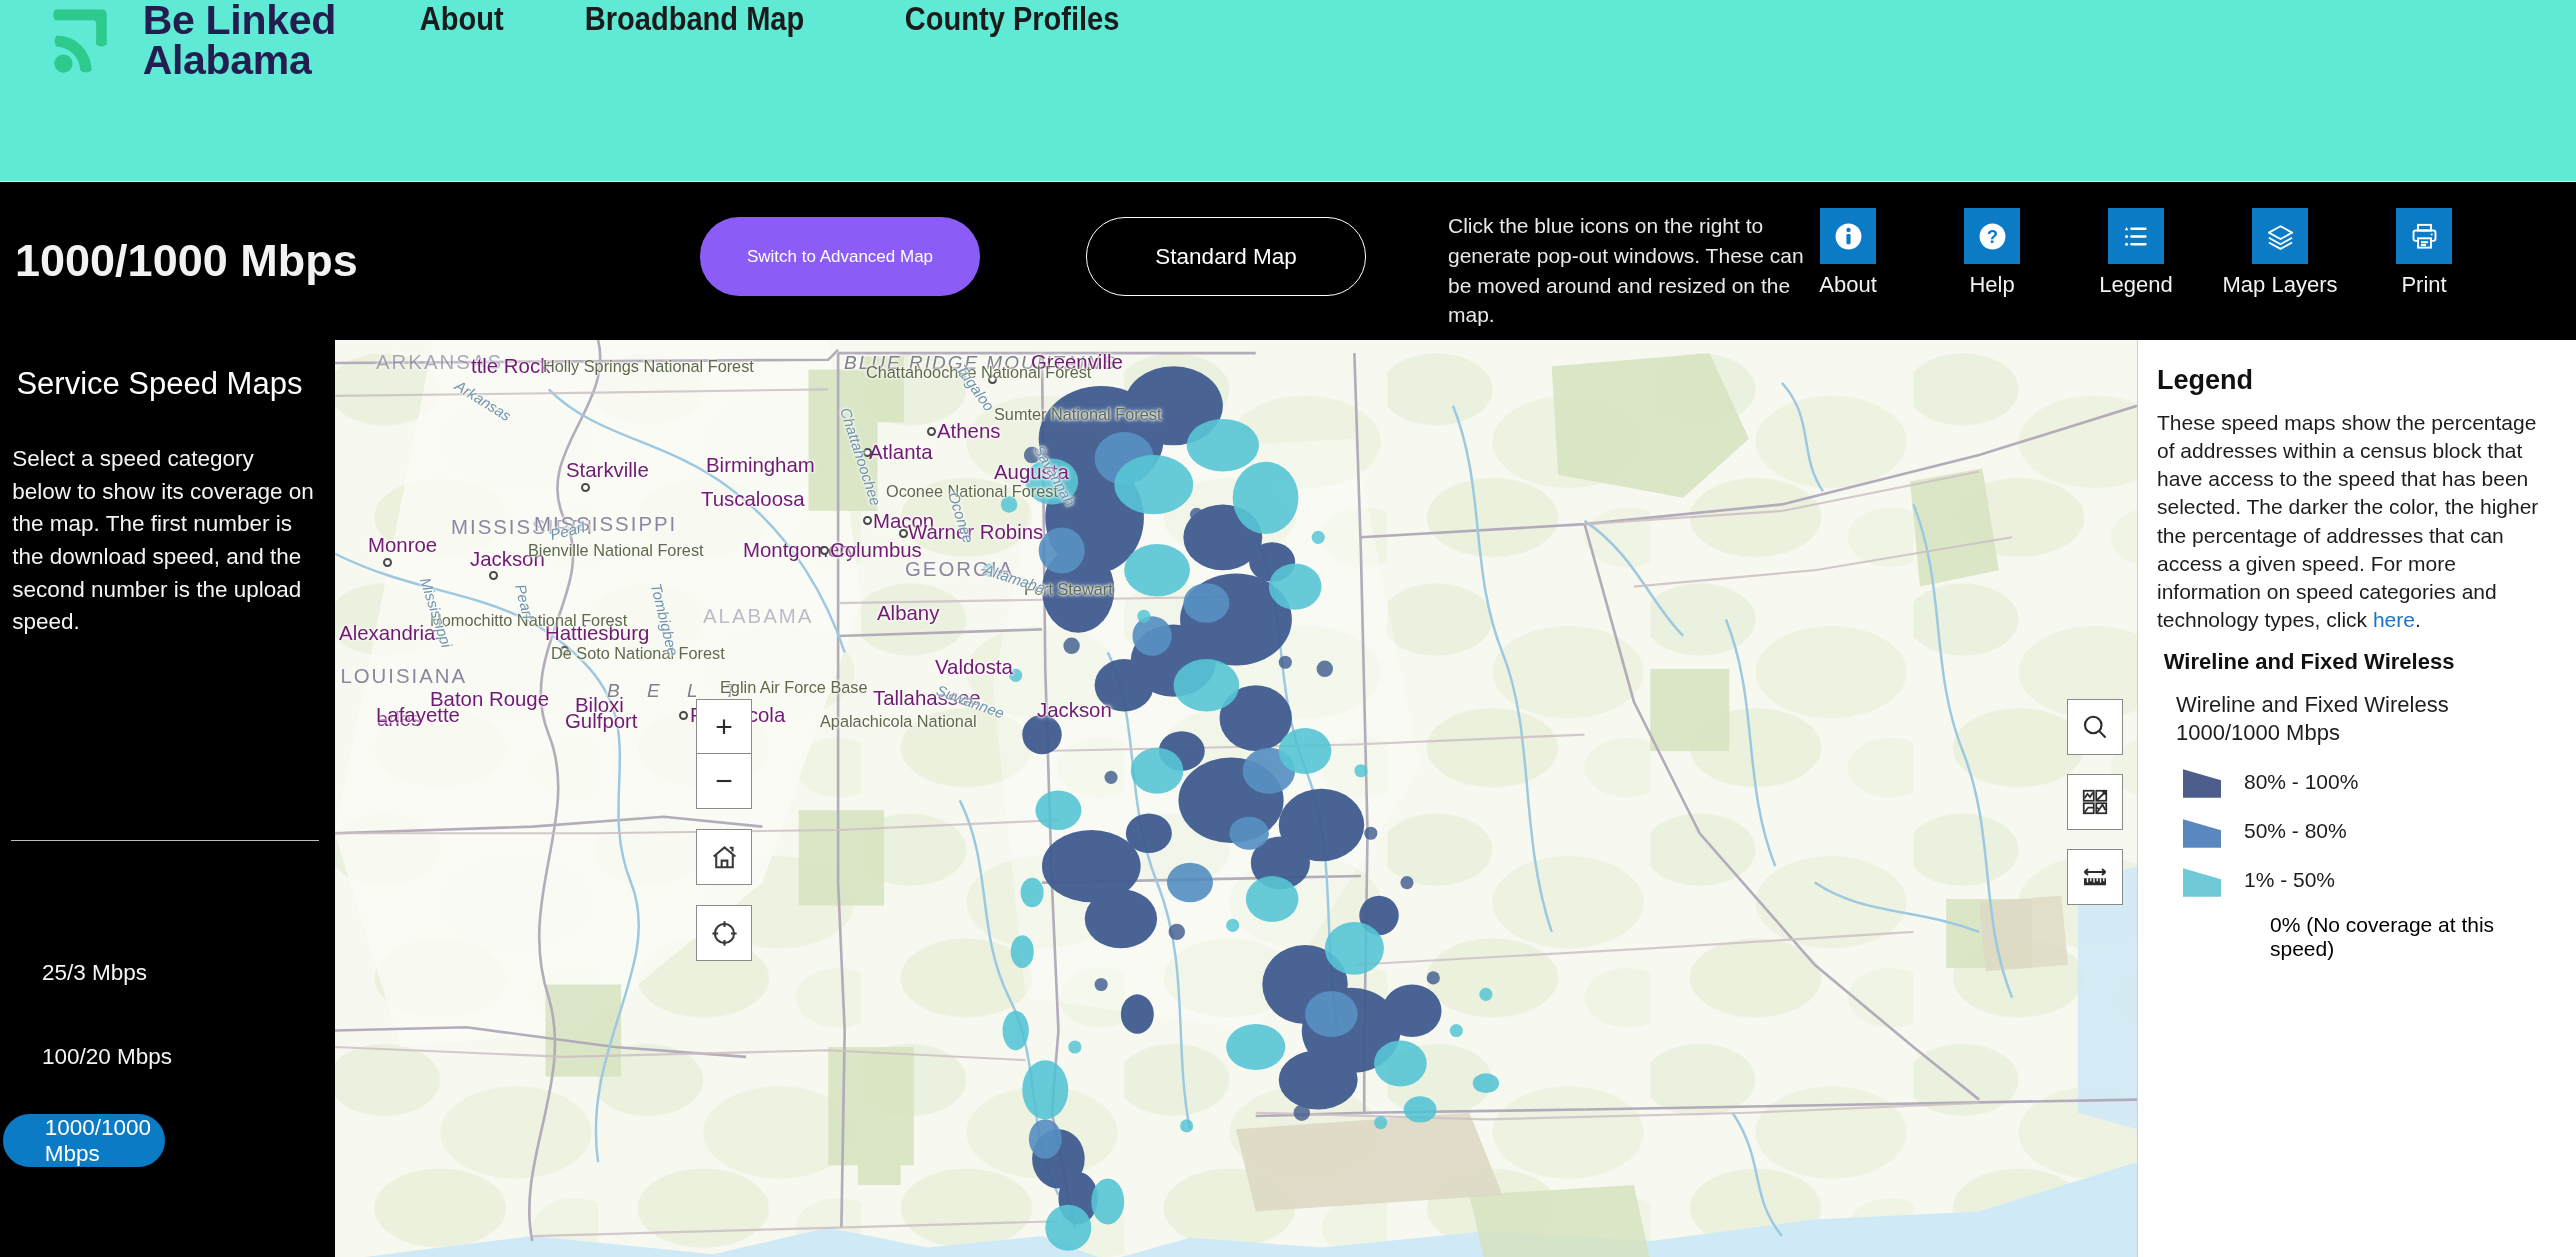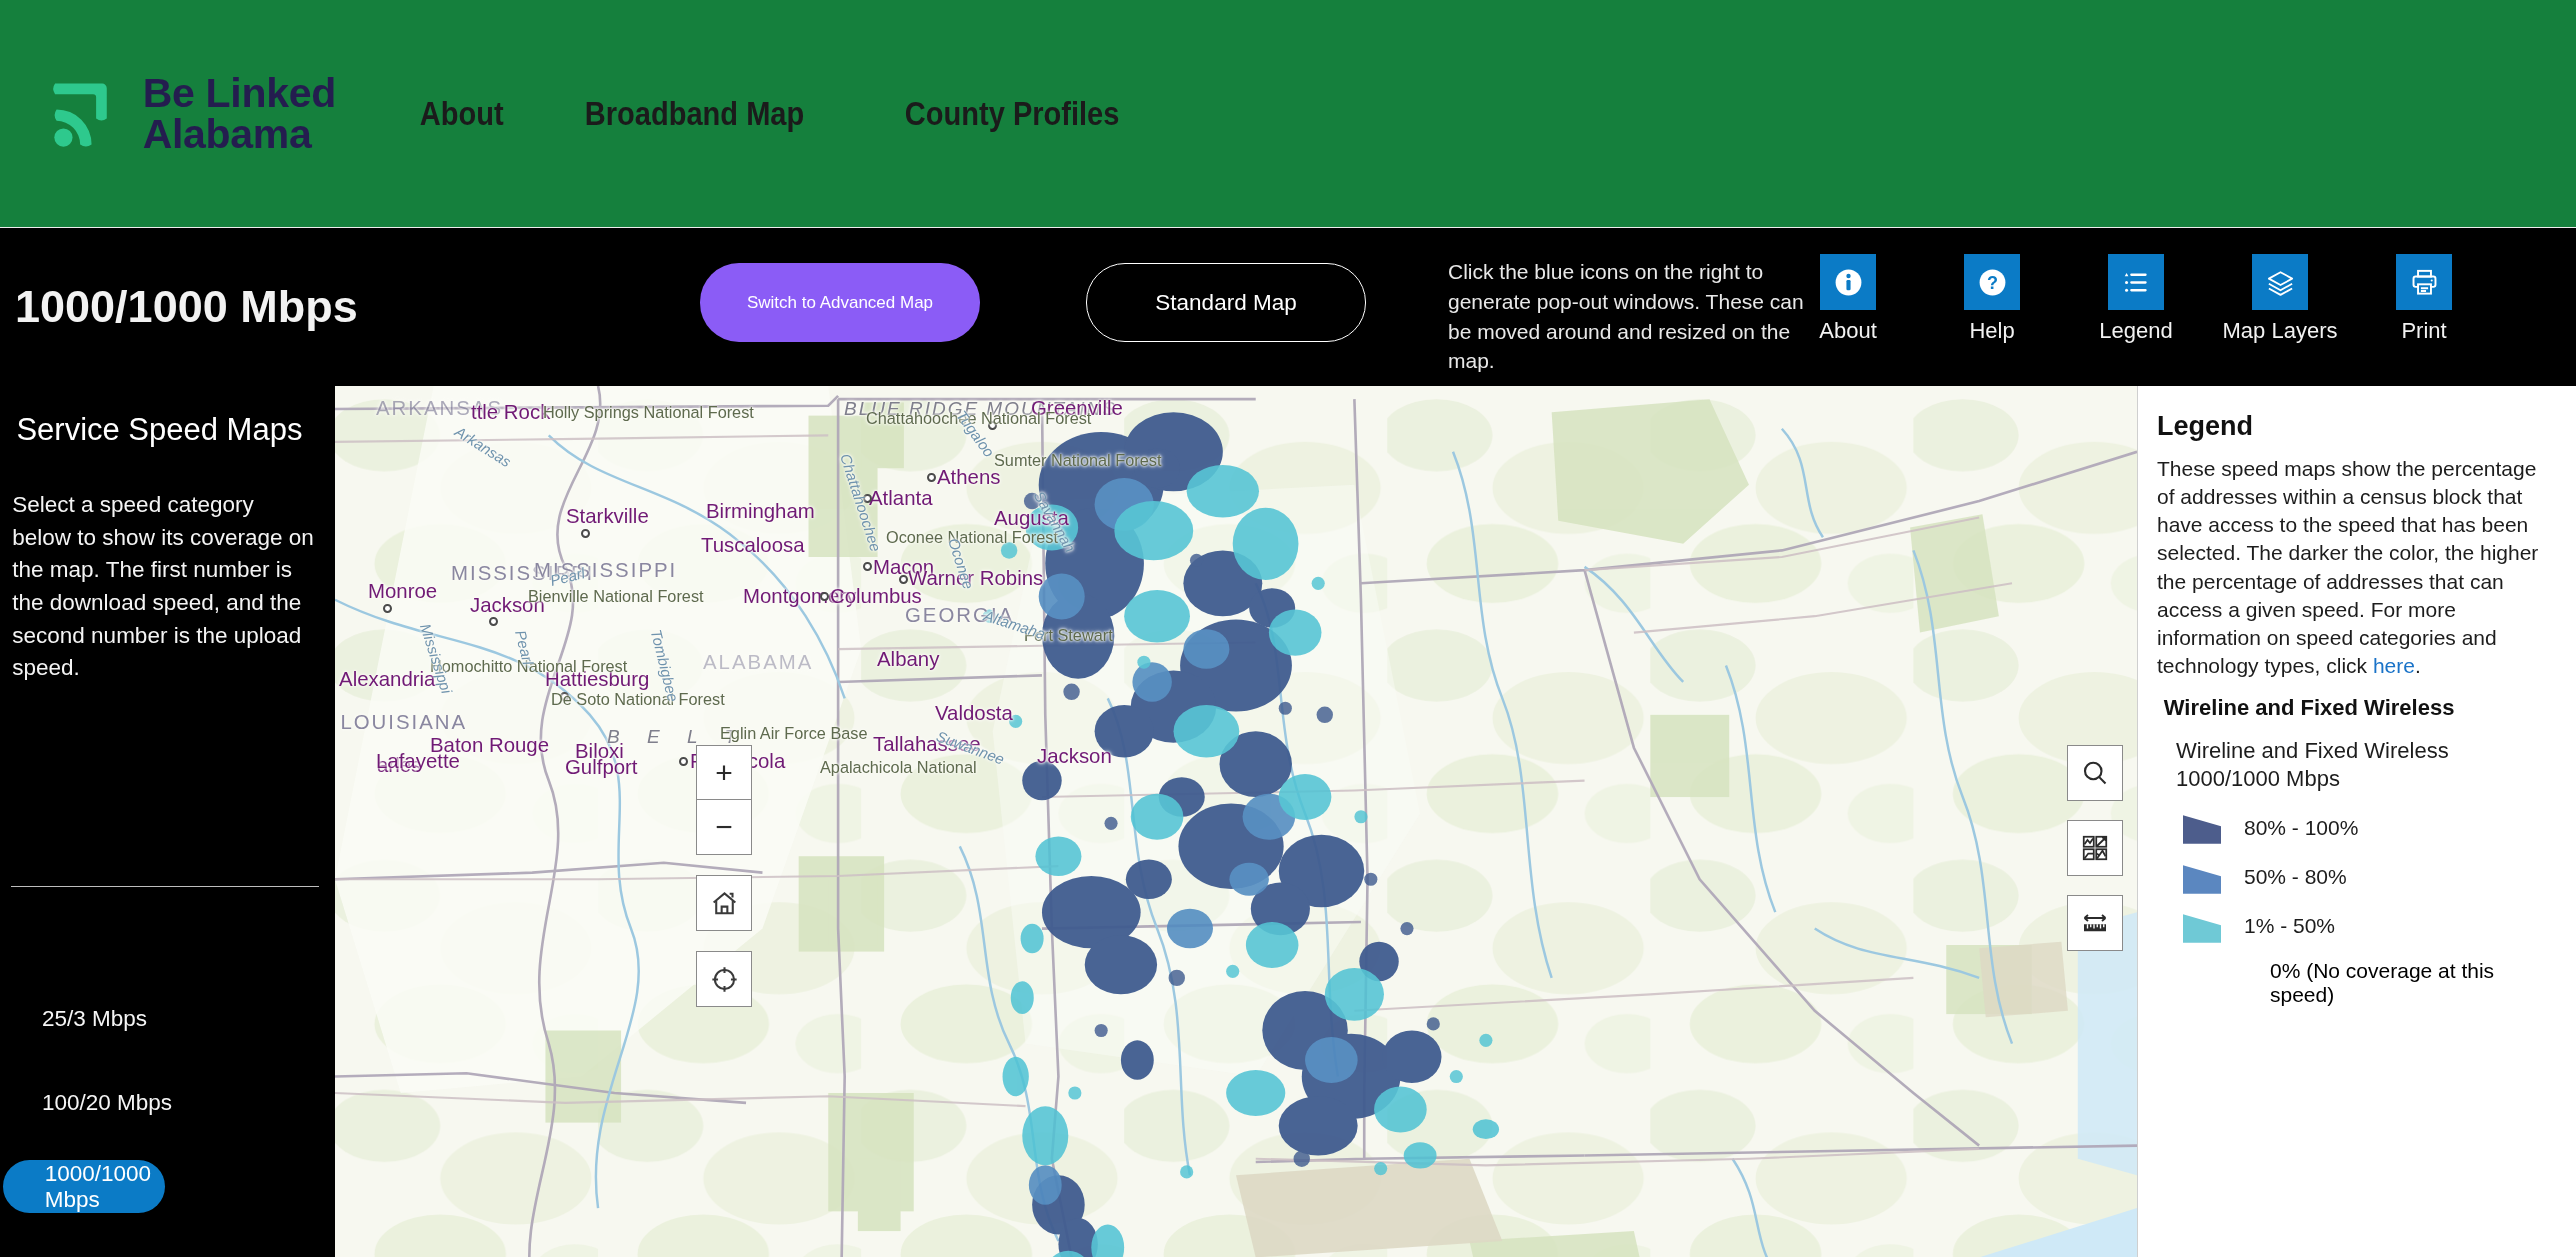--- a/index.html
+++ b/index.html
@@ -5,24 +5,24 @@
   * { box-sizing: border-box; margin: 0; padding: 0; }
   html, body {
     width: 2576px; height: 1257px;
     overflow: hidden;
     background: #ffffff;
     font-family: "Liberation Sans", sans-serif;
   }
 
   
   .topnav {
-    height: 228px;
-    background: #15803d;
+    height: 182px;
+    background: #5eead4;
     display: flex;
-    align-items: center;
+    align-items: flex-start;
     padding-left: 49px;
     border-bottom: 0.7px solid #eeeeee;
   }
   .brand { display: flex; align-items: center; gap: 17.7px; }
   .brand-mark { width: 76px; height: 76px; flex: 0 0 76px; }
   .brand-text {
     font-size: 41px;
     font-weight: bold;
     line-height: 0.98;
     color: #241d4f;

